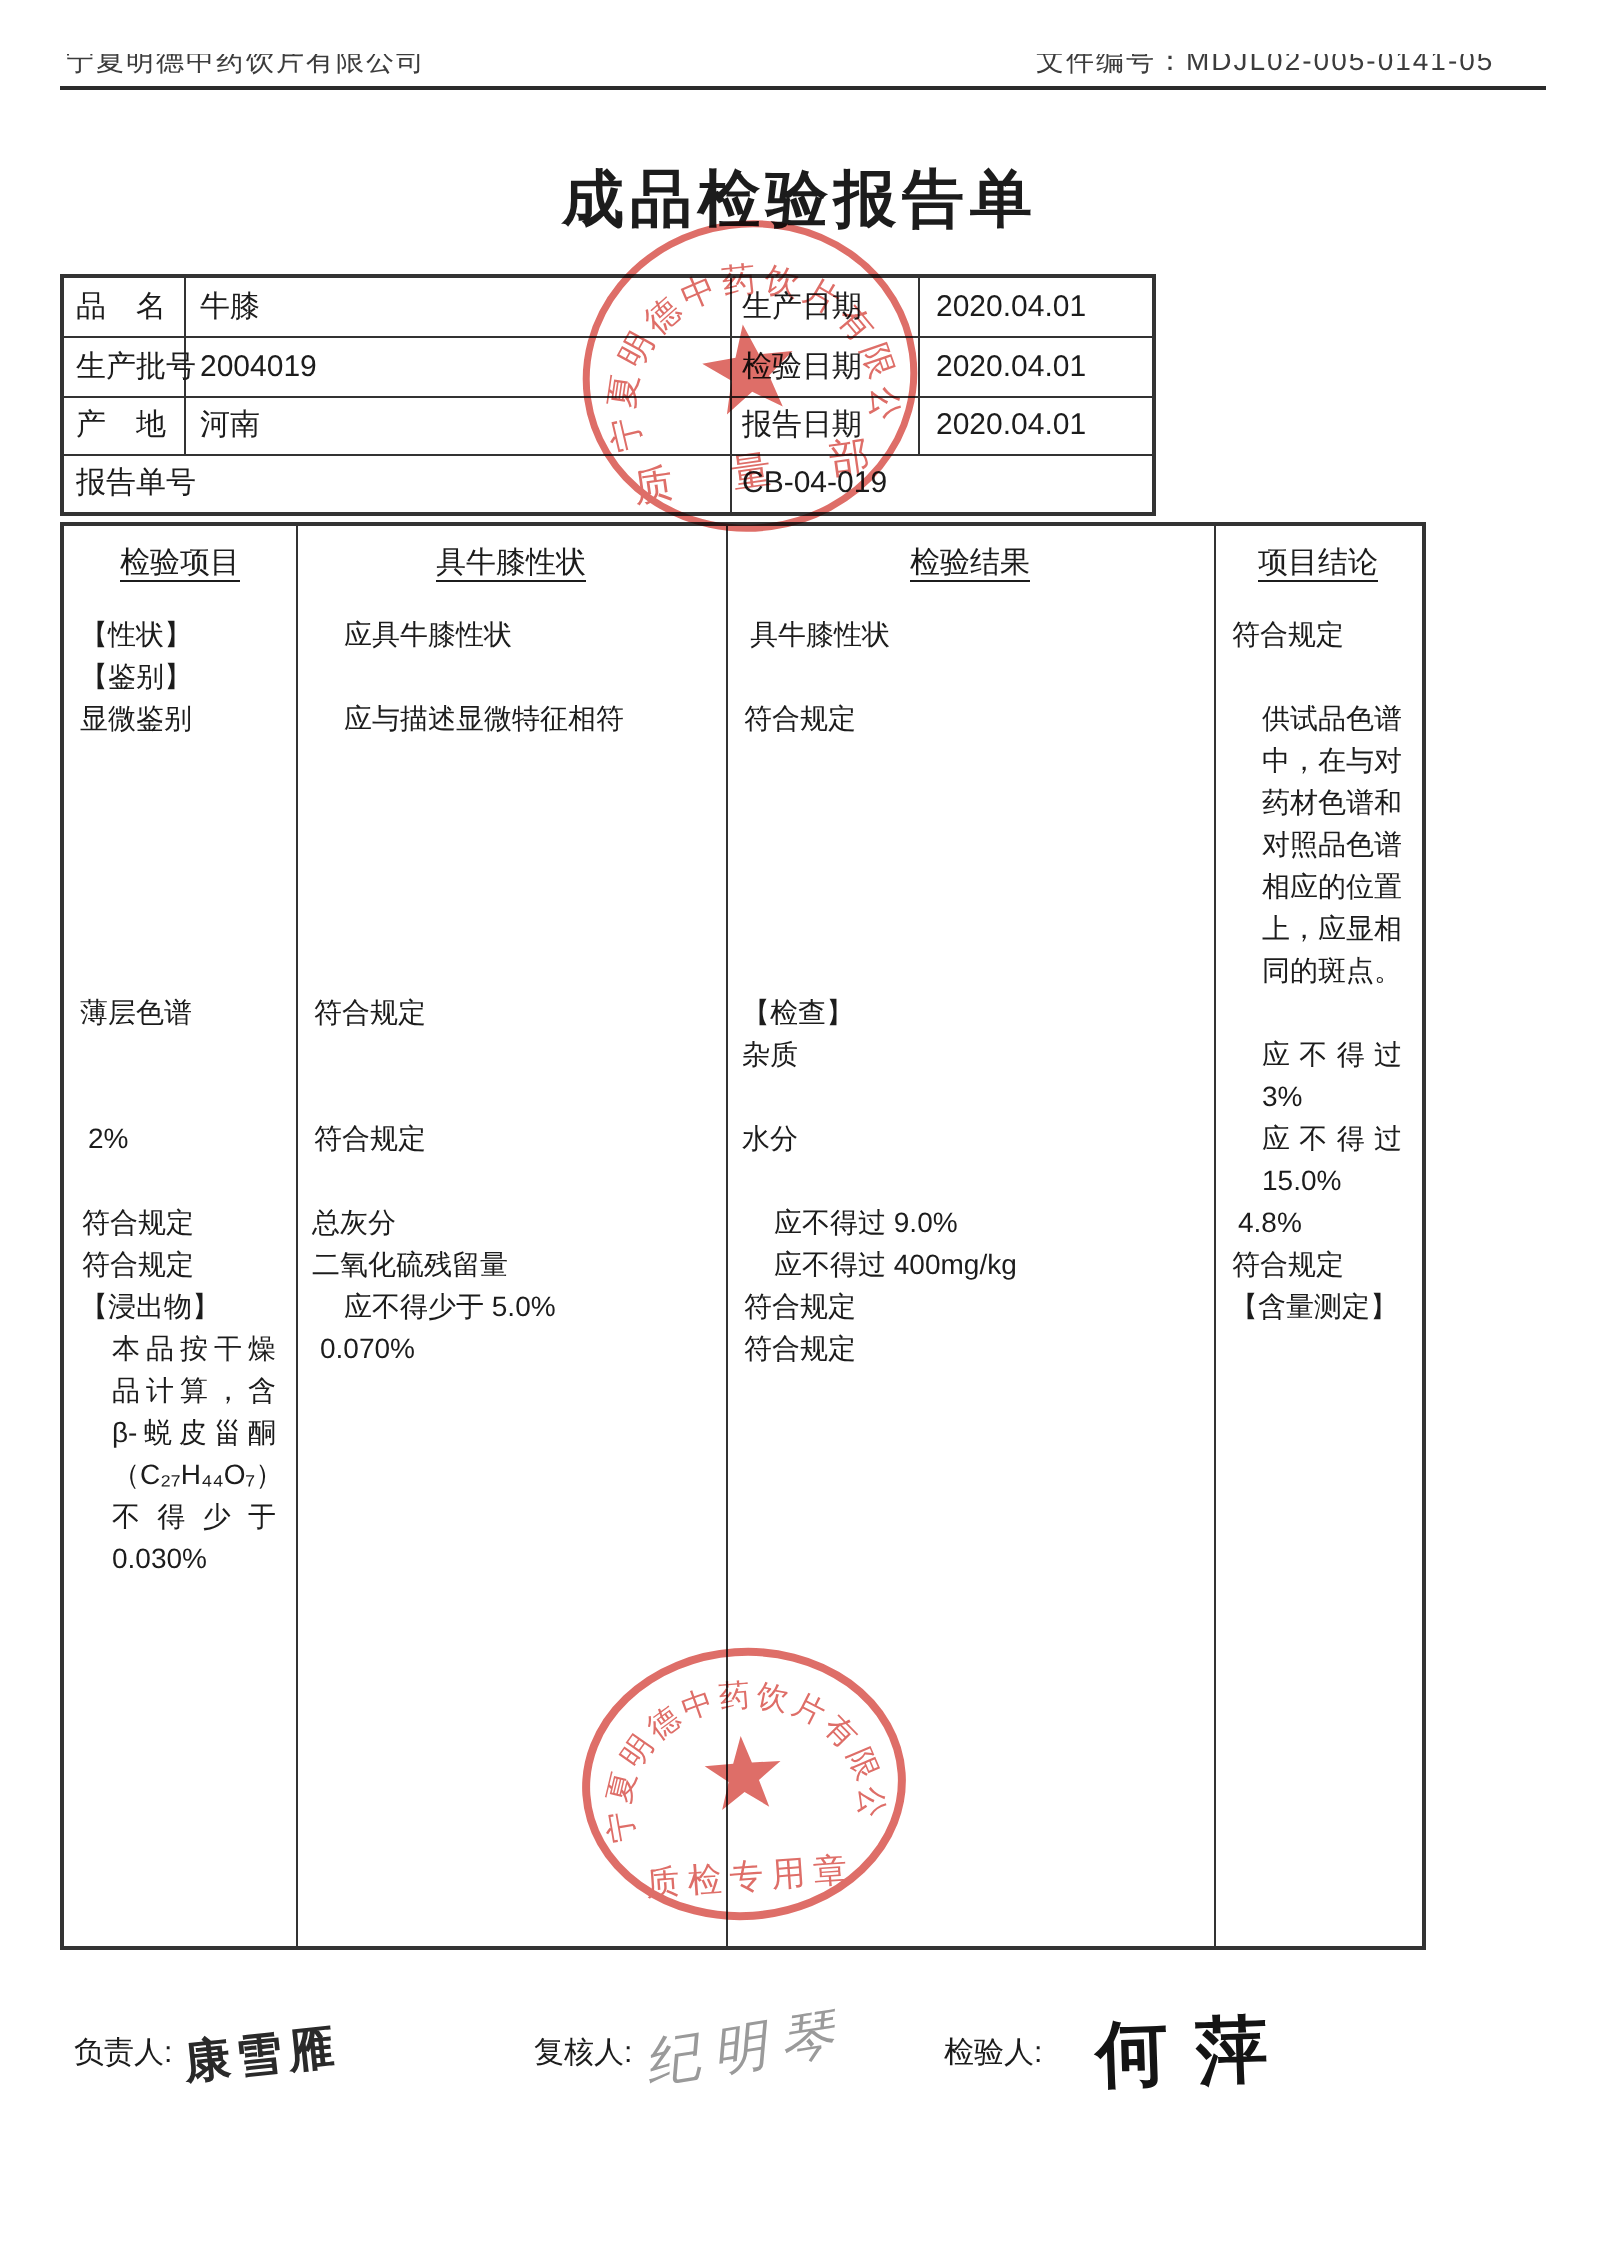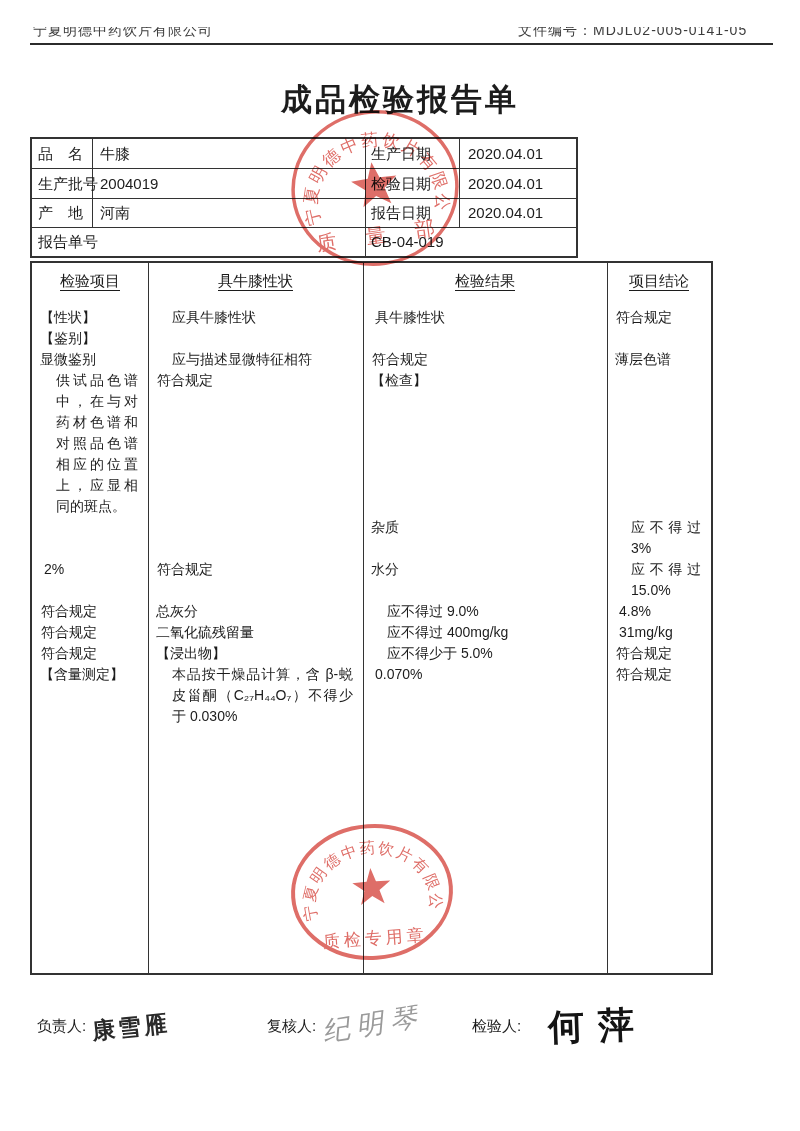--- a/index.html
+++ b/index.html
@@ -111,22 +111,22 @@
 
       <div class="td c1">【鉴别】</div>
       <div class="td c2"></div>
       <div class="td c3"></div>
       <div class="td c4"></div>
 
       <div class="td c1">显微鉴别</div>
       <div class="td c2">应与描述显微特征相符</div>
       <div class="td c4">符合规定</div>
 
+      <div class="td c2">供试品色谱中，在与对药材色谱和对照品色谱相应的位置上，应显相同的斑点。</div>
       <div class="td c1">薄层色谱</div>
-      <div class="td c2">供试品色谱中，在与对药材色谱和对照品色谱相应的位置上，应显相同的斑点。</div>
       <div class="td c4">符合规定</div>
 
       <div class="td c1">【检查】</div>
       <div class="td c2"></div>
       <div class="td c3"></div>
       <div class="td c4"></div>
 
       <div class="td c1">杂质</div>
       <div class="td c2">应不得过 3%</div>
       <div class="td c3">2%</div>
@@ -136,21 +136,20 @@
       <div class="td c2">应不得过 15.0%</div>
       <div class="td c4">符合规定</div>
 
       <div class="td c1">总灰分</div>
       <div class="td c2">应不得过 9.0%</div>
       <div class="td c3">4.8%</div>
       <div class="td c4">符合规定</div>
 
       <div class="td c1">二氧化硫残留量</div>
       <div class="td c2">应不得过 400mg/kg</div>
-      <div class="td c3">31mg/kg</div>
       <div class="td c4">符合规定</div>
 
       <div class="td c1">【浸出物】</div>
       <div class="td c2">应不得少于 5.0%</div>
       <div class="td c4">符合规定</div>
 
       <div class="td c1">【含量测定】</div>
       <div class="td c2">本品按干燥品计算，含 β-蜕皮甾酮（C₂₇H₄₄O₇）不得少于 0.030%</div>
       <div class="td c3">0.070%</div>
       <div class="td c4">符合规定</div>

